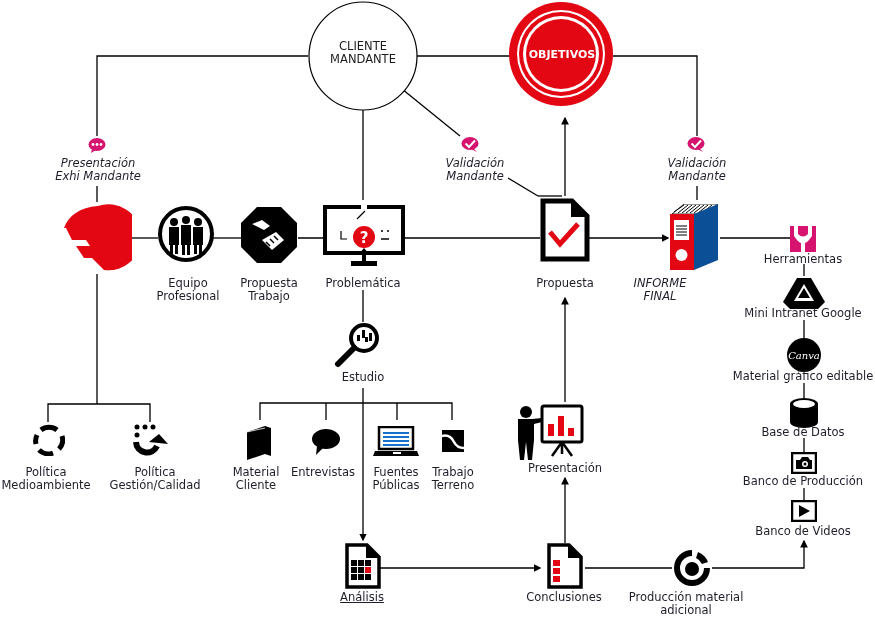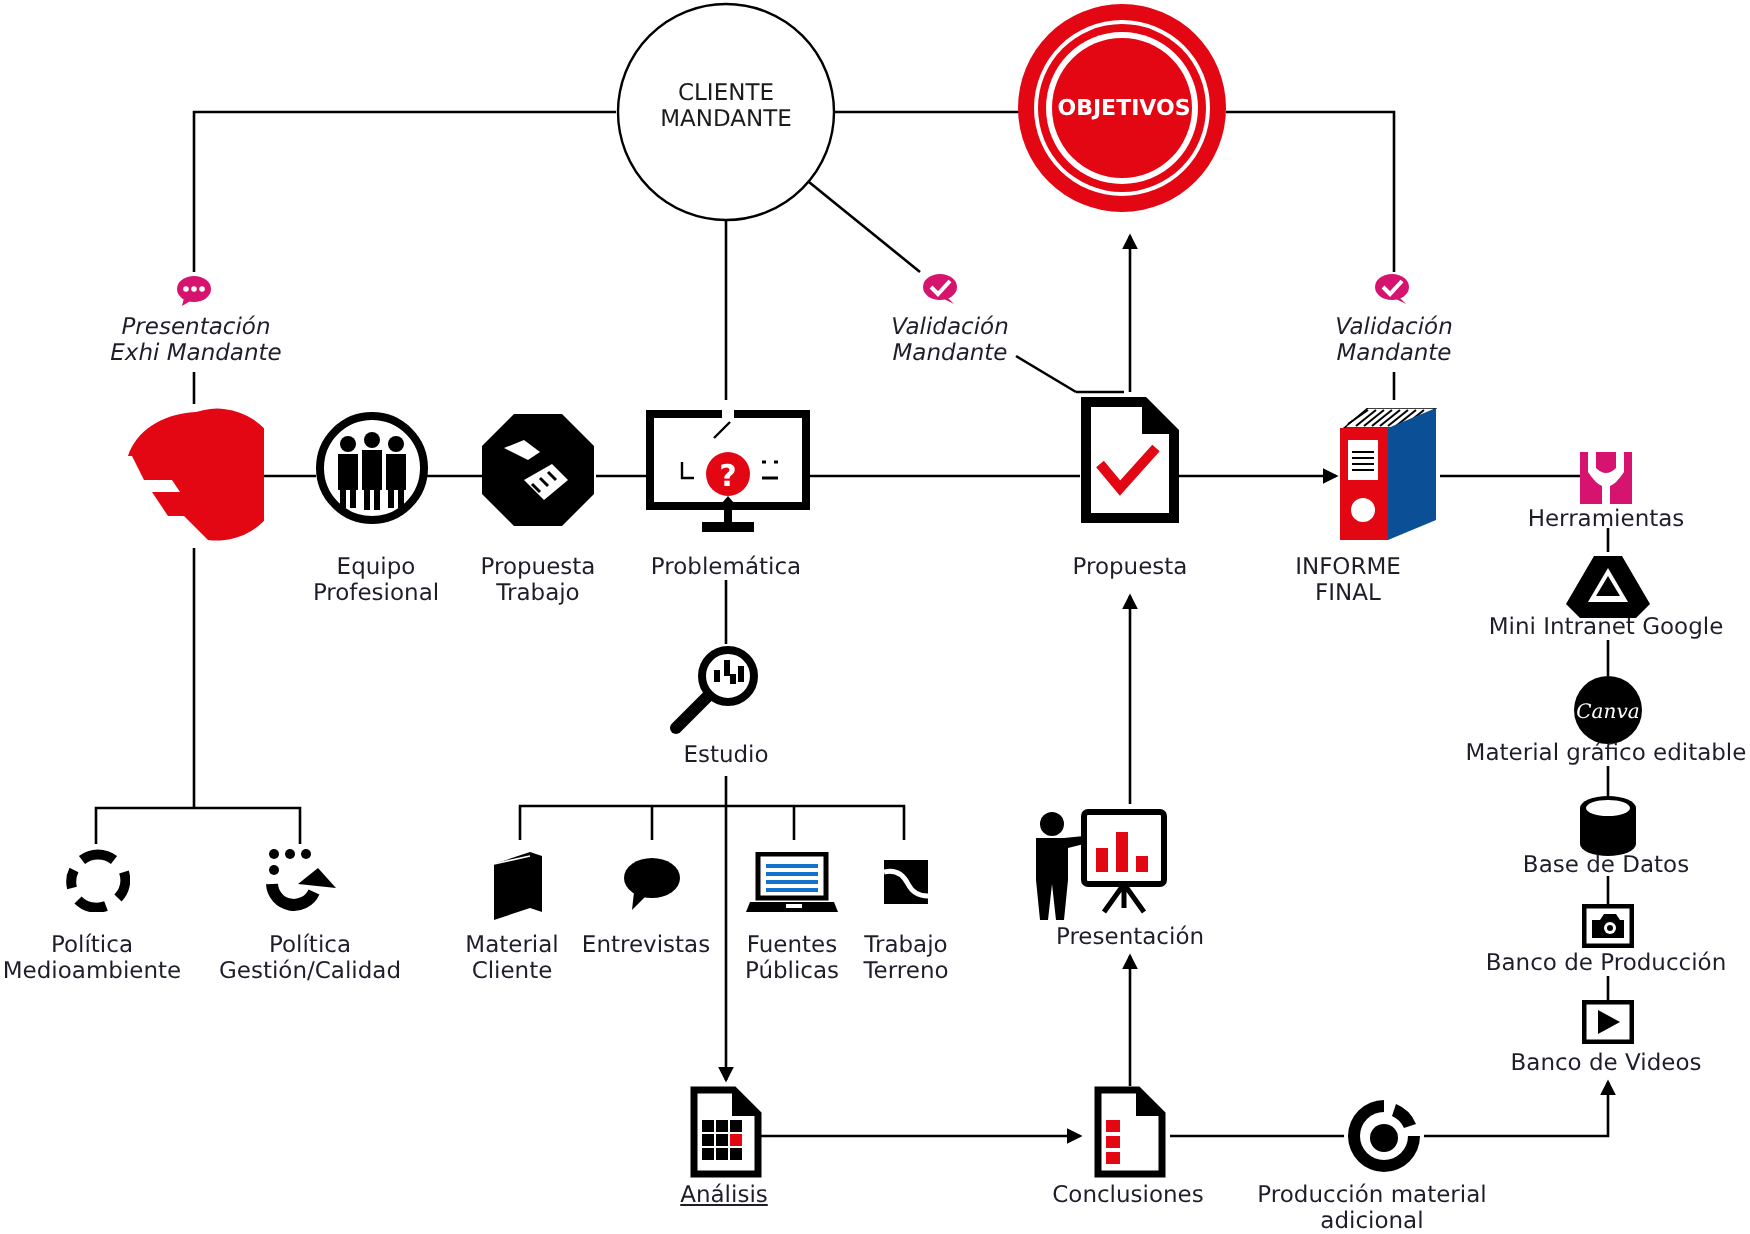--- a/index.html
+++ b/index.html
@@ -191,21 +191,21 @@
   <svg width="50" height="68" viewBox="0 0 50 68">
     <path d="M2 10 L14 0 H48 L36 10 Z" fill="#fff" stroke="#000" stroke-width="0.8"></path>
     <path d="M4 8 L14 1 M8 9 L18 1 M12 9 L22 1 M16 9 L26 1 M20 9 L30 1 M24 9 L34 1 M28 9 L38 1 M32 9 L42 1" stroke="#000" stroke-width="1"></path>
     <rect x="0" y="10" width="24" height="56" fill="#e30613"></rect>
     <path d="M24 10 L48 0 V56 L24 66 Z" fill="#0b4f96"></path>
     <rect x="4" y="16" width="15" height="20" fill="#fff"></rect>
     <path d="M6 22 h11 M6 25 h11 M6 28 h11 M6 31 h11" stroke="#000" stroke-width="1"></path>
     <circle cx="11.5" cy="51" r="6" fill="#fff"></circle>
   </svg>
 </div>
-<div class="lbl" style="left:674px;top:277px;white-space:pre;">INFORME
+<div class="lbl" style="left:660px;top:277px;white-space:pre;font-style:italic;">INFORME
 FINAL</div>
 
 <div class="node" style="left:790px;top:226px;">
   <svg width="26" height="26" viewBox="0 0 26 26">
     <rect x="0" y="0" width="26" height="26" fill="#d6136e"></rect>
     <path d="M8 0 V8 Q13 13 18 8 V0 H22 V10 Q18 16 15 17 V26 H11 V17 Q8 16 4 10 V0 Z" fill="#fff"></path>
   </svg>
 </div>
 <div class="lbl" style="left: 803px; top: 253px; white-space: pre;">Herramientas</div>
 

